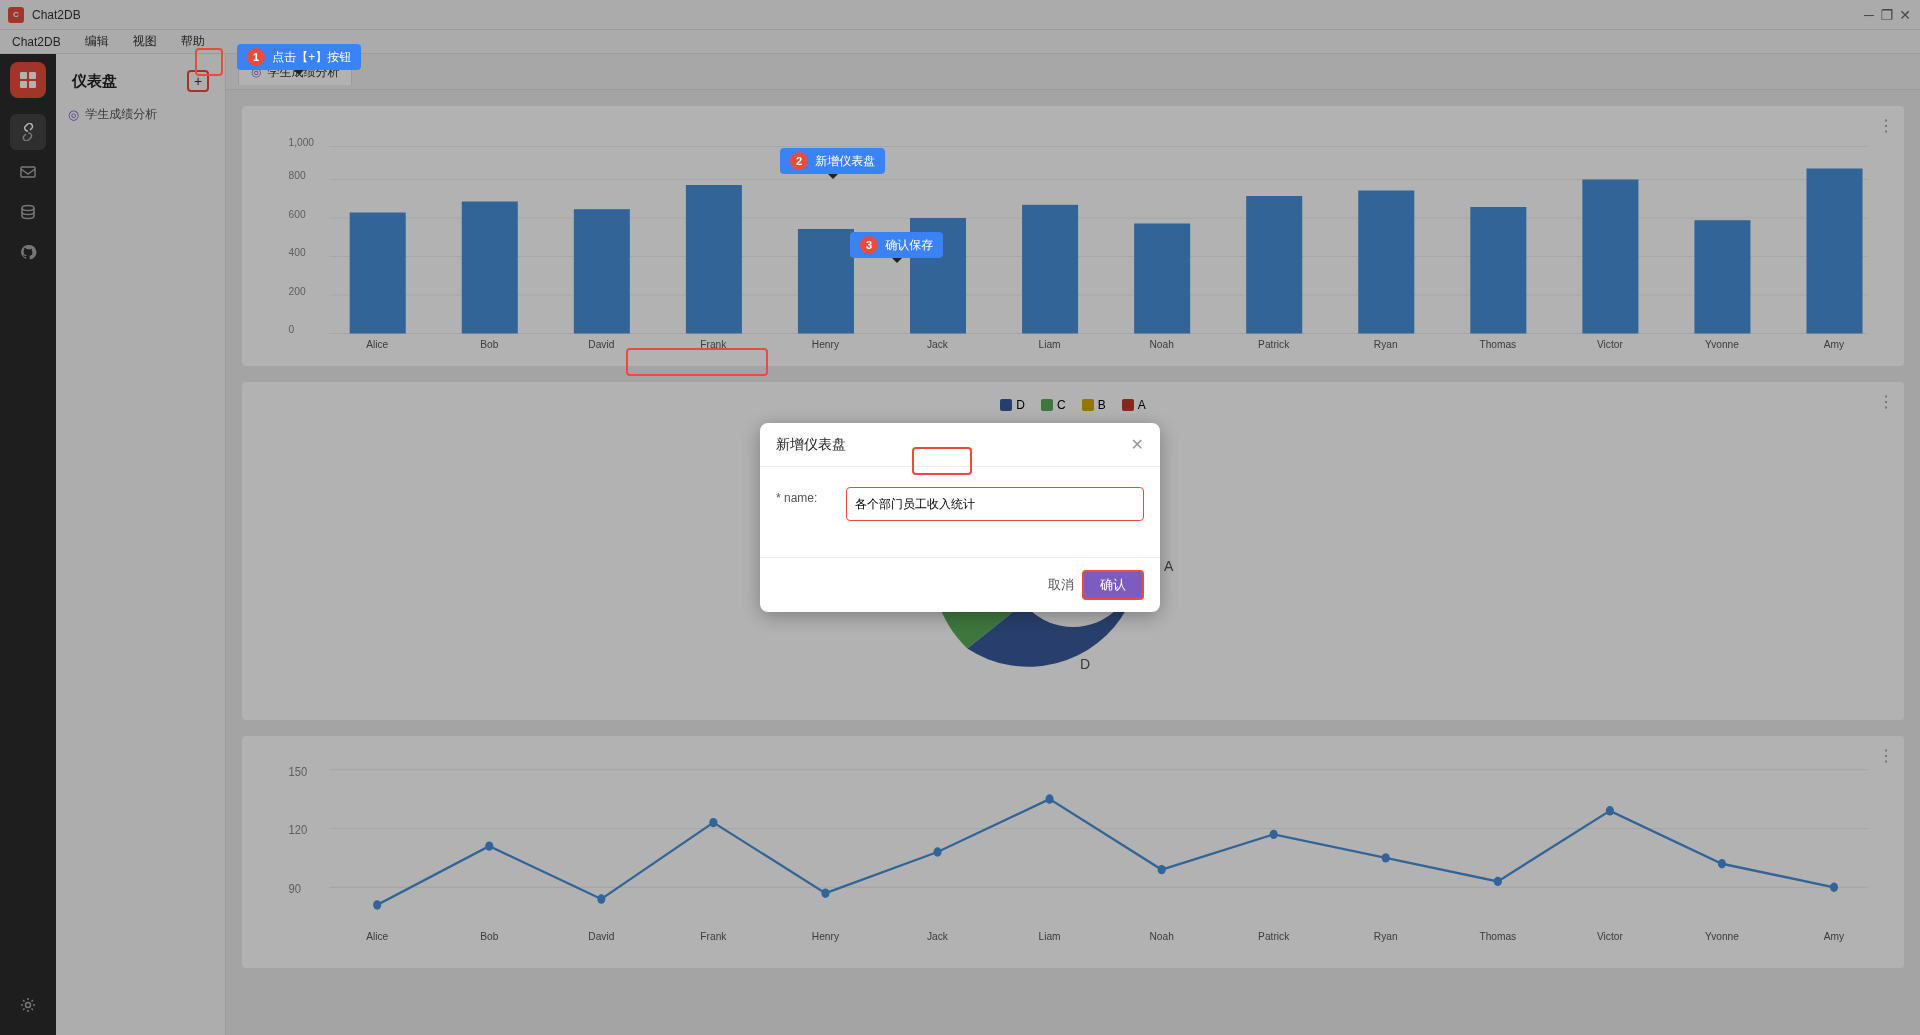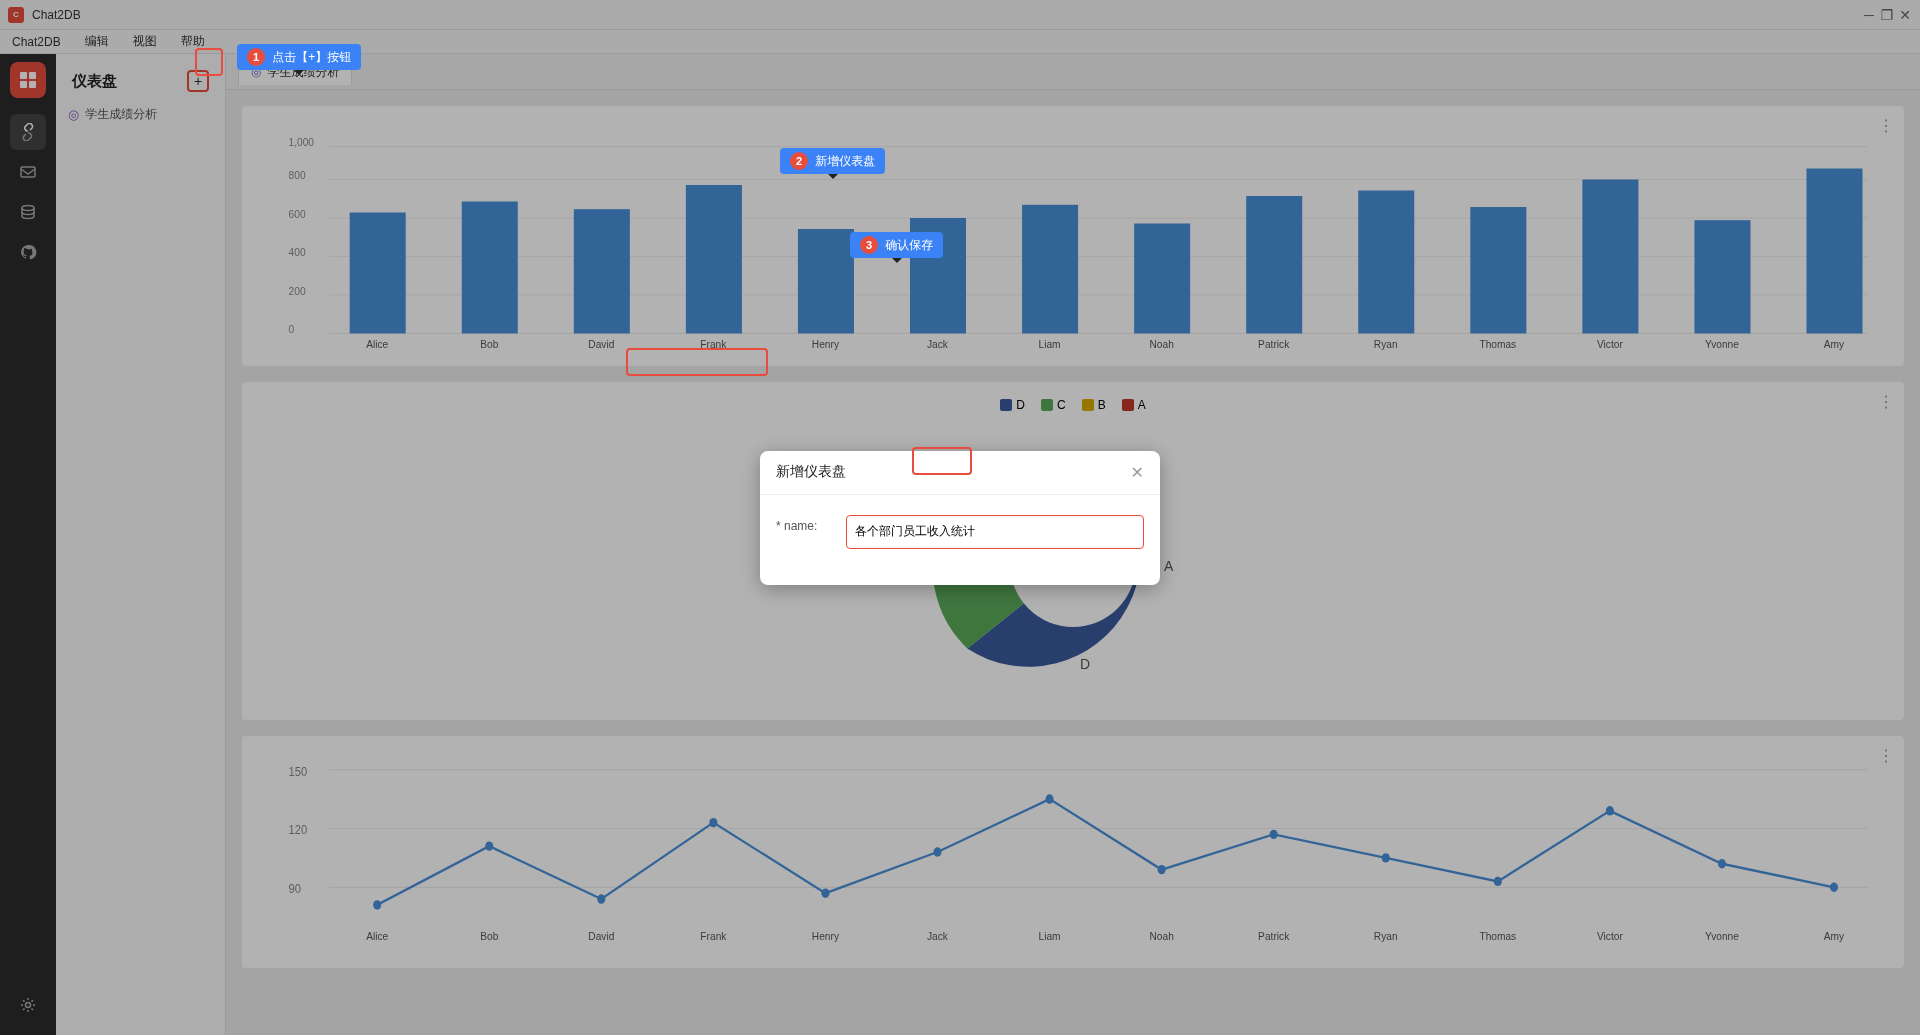--- a/index.html
+++ b/index.html
@@ -610,20 +610,24 @@
     <div class="modal-header">
       <span class="modal-title">新增仪表盘</span>
       <button class="modal-close">✕</button>
     </div>
     <div class="modal-body">
       <div class="form-row">
         <label class="form-label">* name:</label>
         <input class="form-input" type="text" value="各个部门员工收入统计" style="">
       </div>
     </div>
+    <div class="modal-footer">
+      <button class="btn-cancel">取消</button>
+      <button class="btn-confirm">确认</button>
+    </div>
   </div>
 </div>
 
 <div class="annotation bottom" style="left: 237px; top: 44px;">
   <span class="step-circle">1</span>
   <span>点击【+】按钮</span>
 </div>
 
 <div class="annotation bottom" style="left: 780px; top: 148px;">
   <span class="step-circle">2</span>

